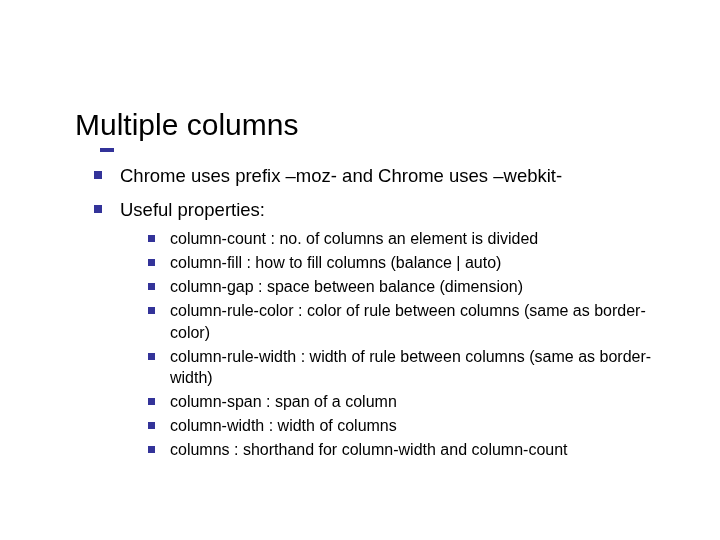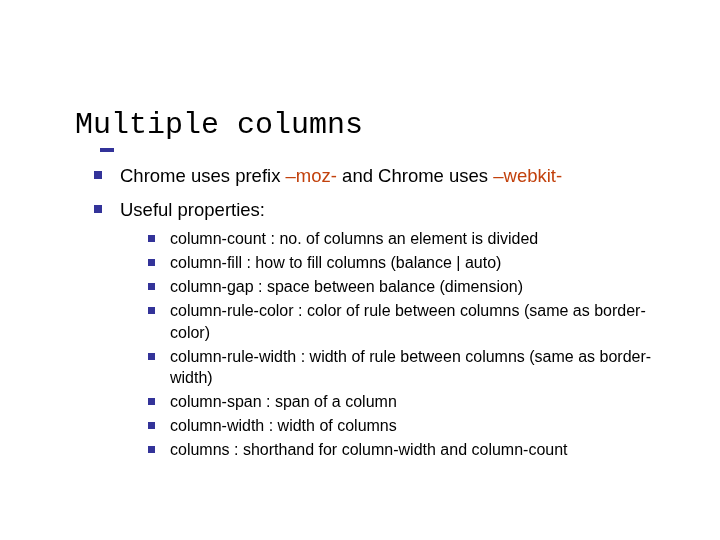--- a/index.html
+++ b/index.html
@@ -26,21 +26,21 @@
   }
   .title-rule {
     position: absolute;
     top: 148px;
     left: 100px;
     width: 14px;
     height: 4px;
     background: #333399;
   }
   .title-text {
-    font-family: Liberation Mono, monospace;
+    font-family: Liberation Sans, sans-serif;
     font-size: 30px;
     font-weight: 400;
     color: #000000;
     margin: 0;
   }
   .body {
     position: absolute;
     top: 160px;
     left: 90px;
     right: 40px;
@@ -81,21 +81,21 @@
   ul.level2 > li::before {
     content: "";
     position: absolute;
     left: 4px;
     top: 7px;
     width: 7px;
     height: 7px;
     background: #333399;
   }
   .highlighted {
-    color: #c2410c;
+    color: #000000;
   }
 </style>
 </head>
 <body>
 
 <div class="slide">
   <div class="title-rule"></div>
   <div class="title-wrap">
     <h1 class="title-text">Multiple columns</h1>
   </div>

